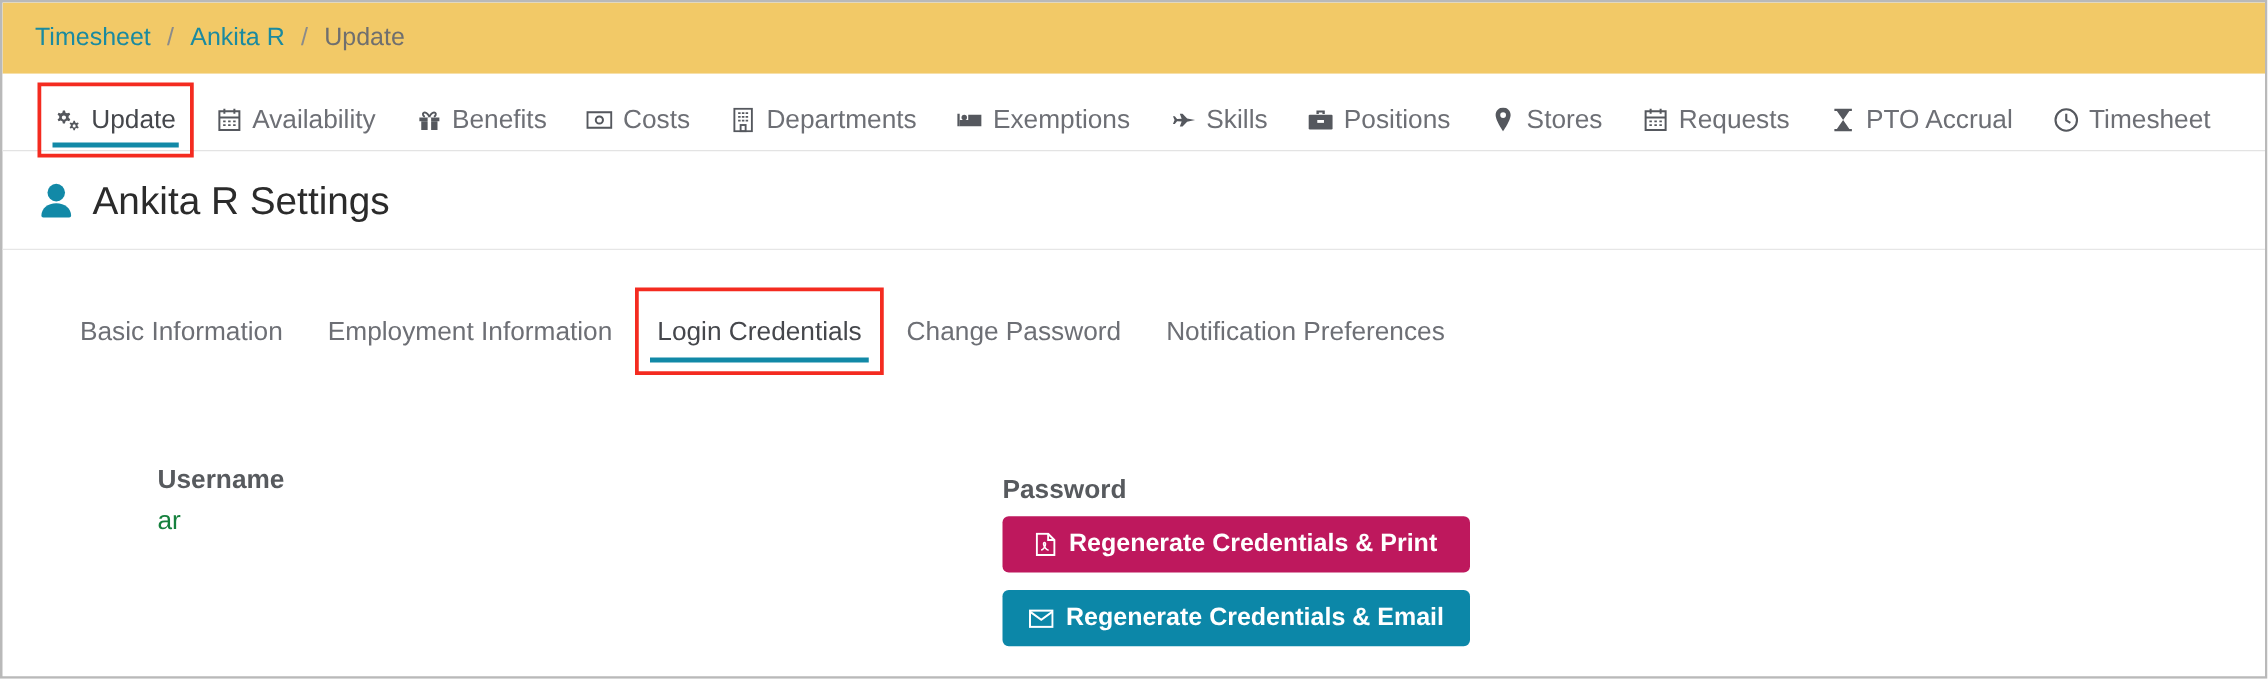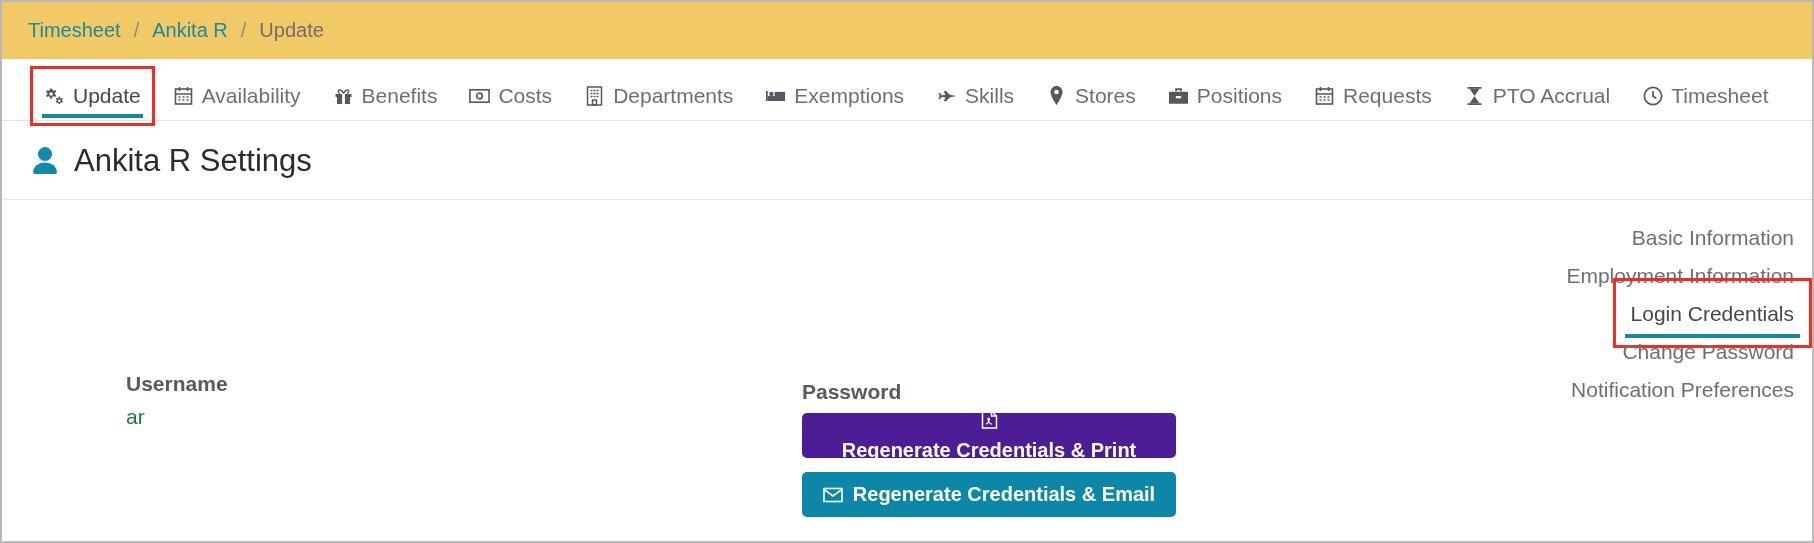--- a/index.html
+++ b/index.html
@@ -111,21 +111,20 @@
     font-weight: normal;
   }
 
   
   .subtabs {
     display: flex;
     align-items: flex-end;
     padding: 26px 0 0 44px;
     gap: 0;
     height: 92px;
-    flex-direction: column;
   }
   .stab {
     position: relative;
     padding: 0 18px 14px 18px;
     font-size: 21px;
     color: #6d6f75;
     cursor: pointer;
     white-space: nowrap;
   }
   .stab.active { color: #45474c; }
@@ -186,21 +185,21 @@
     border-radius: 5px;
     color: #ffffff;
     font-size: 20px;
     font-weight: bold;
     font-family: "Liberation Sans", sans-serif;
     cursor: pointer;
     margin-top: 8px;
     padding: 0;
   }
   .btn .bico { display: inline-flex; align-items: center; }
-  .btn-print { background: #4c1d95; flex-direction: column; }
+  .btn-print { background: #be185d; }
   .btn-email { background: #0c87a8; margin-top: 14px; }
 </style>
 </head>
 <body>
 
 <div class="screen">
 
   <div class="breadcrumb">
     <span class="crumb-link">Timesheet</span>
     <span class="crumb-sep">/</span>
@@ -290,37 +289,37 @@
             <svg width="22" height="16" viewBox="0 0 23 15" fill="currentColor">
               <path d="M22 7.5L15 6.1 11 2 8.6 2l1.6 4.3-4 .3-2-2.4H2.6l1.4 3.3L2.6 11h1.6l2-2.4 4 .3-1.6 4.3h2.4l4-4.1z"></path>
             </svg>
           </span>
         <span>Skills</span>
 
       </div>
 
       <div class="ptab">
         <span class="tico">
-            <svg width="15" height="20" viewBox="0 0 14 20" fill="currentColor">
-              <path d="M7 0C3.7 0 1 2.7 1 6c0 4.5 6 13 6 13s6-8.5 6-13c0-3.3-2.7-6-6-6zm0 8.3A2.3 2.3 0 117 3.7a2.3 2.3 0 010 4.6z"></path>
-            </svg>
-          </span>
-        <span>Stores</span>
-
-      </div>
-
-      <div class="ptab">
-        <span class="tico">
             <svg width="22" height="18" viewBox="0 0 22 18" fill="currentColor">
               <path d="M7.5 1h7v3h-2V2.8h-3V4h-2z"></path>
               <rect x="1" y="4.5" width="20" height="12.5" rx="1"></rect>
               <rect x="8.2" y="9" width="5.6" height="2.4" fill="#ffffff"></rect>
             </svg>
           </span>
         <span>Positions</span>
+
+      </div>
+
+      <div class="ptab">
+        <span class="tico">
+            <svg width="15" height="20" viewBox="0 0 14 20" fill="currentColor">
+              <path d="M7 0C3.7 0 1 2.7 1 6c0 4.5 6 13 6 13s6-8.5 6-13c0-3.3-2.7-6-6-6zm0 8.3A2.3 2.3 0 117 3.7a2.3 2.3 0 010 4.6z"></path>
+            </svg>
+          </span>
+        <span>Stores</span>
 
       </div>
 
       <div class="ptab">
         <span class="tico">
             <svg width="19" height="20" viewBox="0 0 18 20" fill="none" stroke="currentColor" stroke-width="1.6">
               <rect x="1" y="3" width="16" height="15"></rect>
               <path d="M1 8h16M5 1v4M13 1v4"></path>
               <path d="M4 11h2M8 11h2M12 11h2M4 14h2M8 14h2M12 14h2" stroke-width="1.4"></path>
             </svg>

